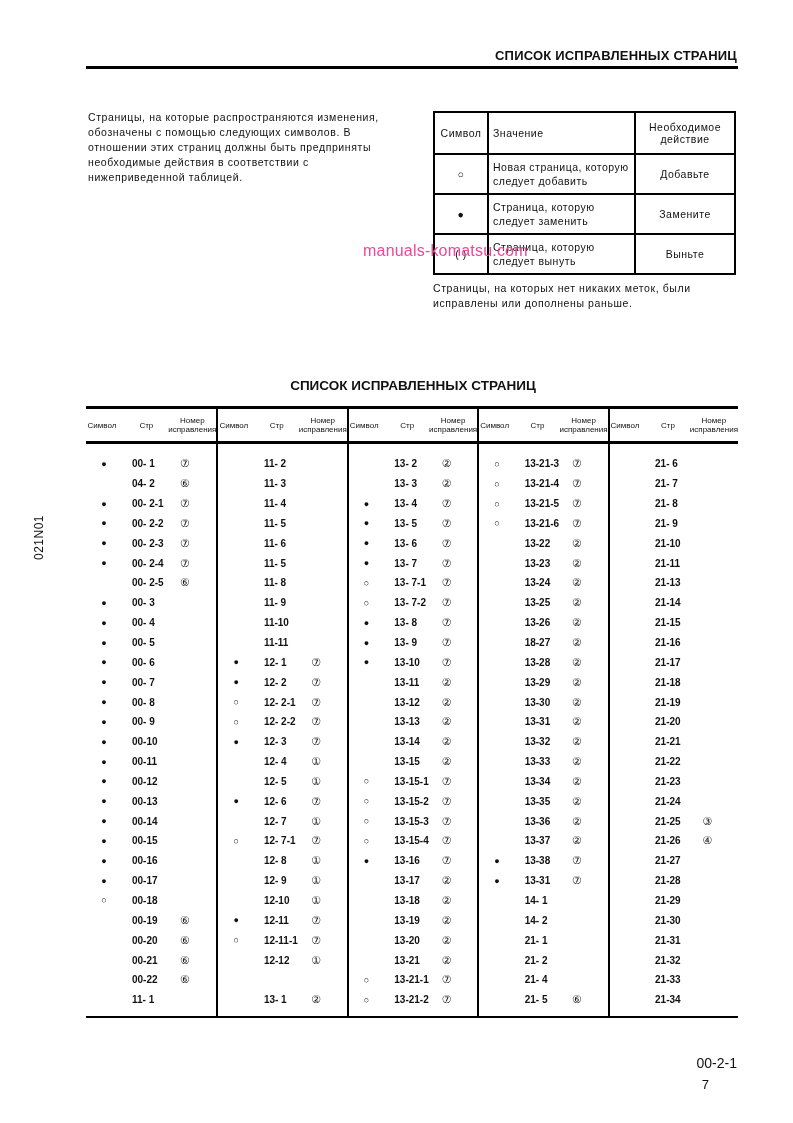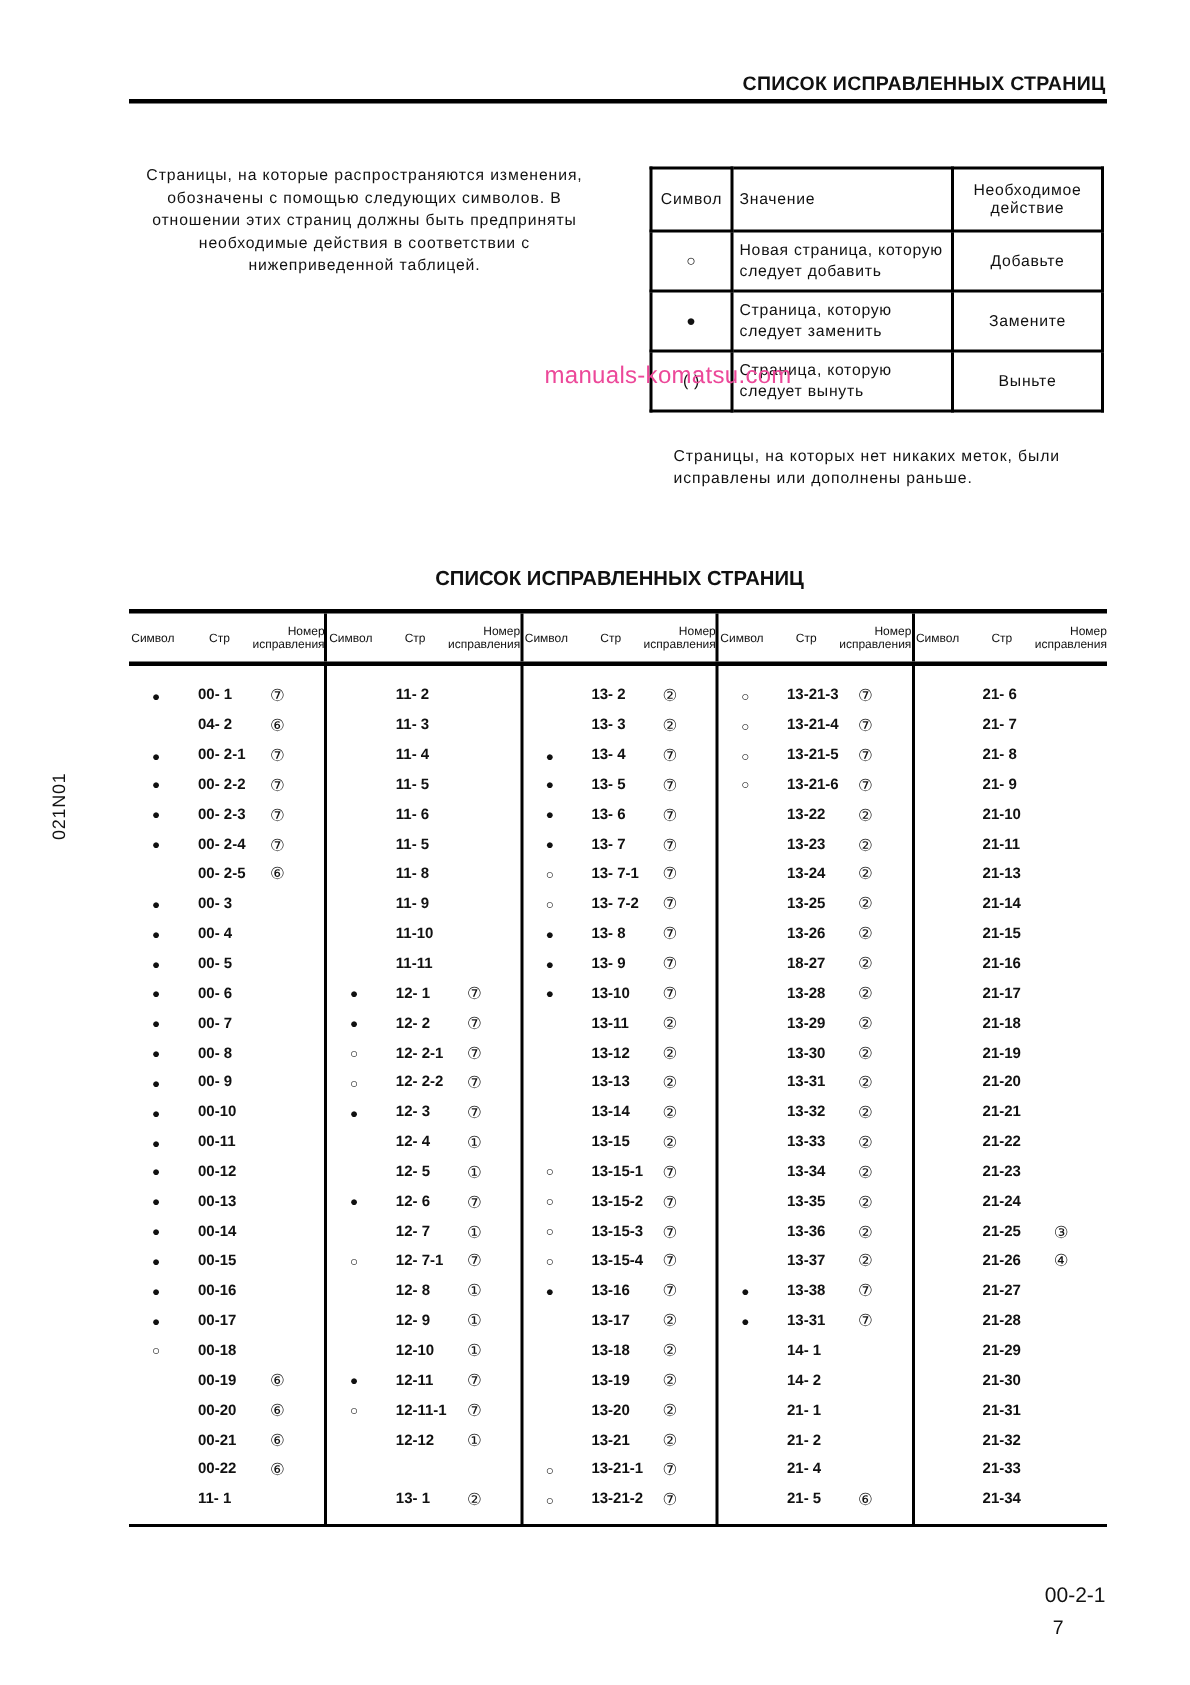--- a/index.html
+++ b/index.html
@@ -19,38 +19,38 @@
   .watermark { position:absolute; left:363px; top:242px; font-size:16px; color:#ec4899; letter-spacing:0.2px; }
   .table-title { position:absolute; left:0; width:826px; top:378px; text-align:center; font-size:13.5px; font-weight:bold; }
   .rev-table { position:absolute; left:86px; top:406px; width:652px; }
   .rev-head { display:flex; border-top:3px solid #000; border-bottom:3px solid #000; height:32px; }
   .rev-body { display:flex; border-bottom:2px solid #000; }
   .group { width:130.4px; box-sizing:border-box; border-left:2px solid #000; }
   .group:first-child { border-left:none; }
   .hcell { display:flex; align-items:center; height:32px; font-size:8px; }
   .hcell .h-sym { width:36px; text-align:center; }
   .hcell .h-page { width:40px; text-align:right; }
-  .hcell .h-rev { width:54px; text-align:right; line-height:9px;margin-left:15px; }
+  .hcell .h-rev { width:54px; text-align:center; line-height:9px;margin-left:15px; }
   .rows { padding-top:10px; padding-bottom:6px; }
   .row { display:flex; align-items:center; height:19.85px; font-size:10px; font-weight:bold; }
   .row .c-sym { width:36px; text-align:center; font-size:9px; }
   .row .c-page { width:52px; padding-left:10px; box-sizing:border-box; white-space:pre; }
   .row .c-rev { width:42px; text-align:left; padding-left:6px; box-sizing:border-box; font-weight:normal; font-size:11px; }
   .footer-page { position:absolute; right:56px; top:1055px; font-size:14px; }
   .footer-num { position:absolute; right:84px; top:1077px; font-size:13px; }
 </style>
 </head>
 <body>
 
 <div class="header-title">СПИСОК ИСПРАВЛЕННЫХ СТРАНИЦ</div>
 <div class="header-rule"></div>
 
 <div class="side-code">021N01</div>
 
-<p class="intro" style="margin:0;text-align:center;">Страницы, на которые распространяются изменения, обозначены с помощью следующих символов. В отношении этих страниц должны быть предприняты необходимые действия в соответствии с нижеприведенной таблицей.</p>
+<p class="intro" style="margin:0;">Страницы, на которые распространяются изменения, обозначены с помощью следующих символов. В отношении этих страниц должны быть предприняты необходимые действия в соответствии с нижеприведенной таблицей.</p>
 
 <table class="legend">
   <tbody>
       <tr>
     <th class="sym">Символ</th>
     <th>Значение</th>
     <th class="act">Необходимое действие</th>
   </tr>
   <tr>
     <td class="sym">○</td>
@@ -63,21 +63,21 @@
     <td class="act">Замените</td>
   </tr>
   <tr>
     <td class="sym">( )</td>
     <td class="mean">Страница, которую следует вынуть</td>
     <td class="act">Выньте</td>
   </tr>
 </tbody>
   </table>
 
-<p class="legend-note" style="margin:16px;">Страницы, на которых нет никаких меток, были исправлены или дополнены раньше.</p>
+<p class="legend-note" style="margin:0;">Страницы, на которых нет никаких меток, были исправлены или дополнены раньше.</p>
 
 <div class="watermark">manuals-komatsu.com</div>
 
 <div class="table-title">СПИСОК ИСПРАВЛЕННЫХ СТРАНИЦ</div>
 
 <div class="rev-table">
   <div class="rev-head" id="rev-head">
       <div class="group hcell">
         <span class="h-sym">Символ</span>
         <span class="h-page">Стр</span>

